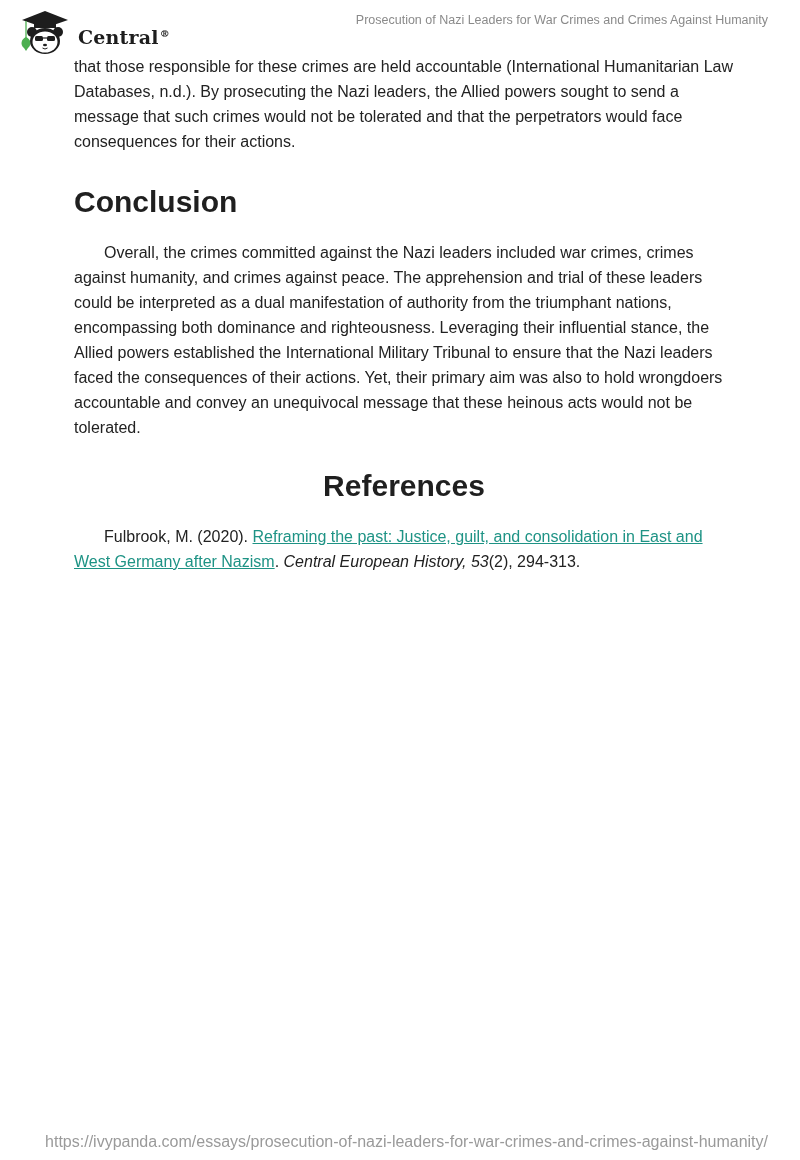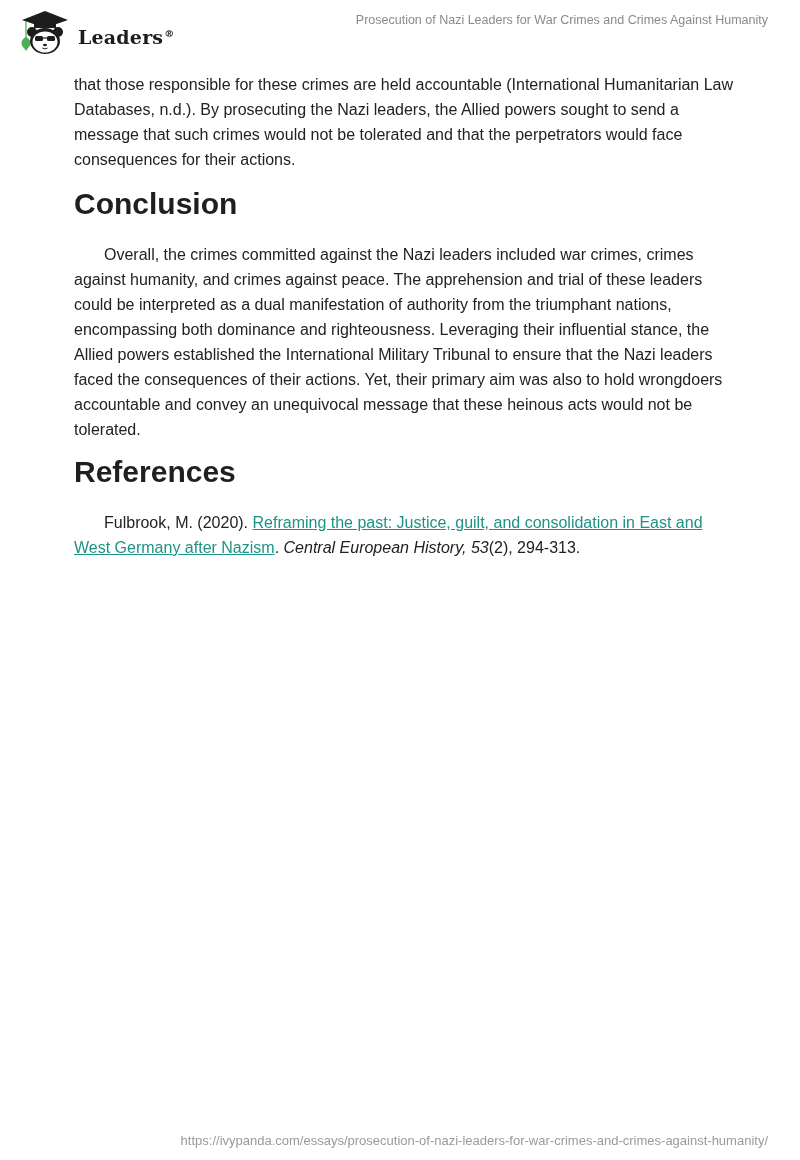--- a/index.html
+++ b/index.html
@@ -53,65 +53,66 @@
       top: 13px;
       right: 32px;
       font-size: 12.5px;
       color: #8a8a8a;
       white-space: nowrap;
       padding-left: 47px;
     }
     .content {
       position: absolute;
       left: 74px;
-      top: 72px;
+      top: 54px;
       width: 660px;
     }
     .para {
       font-size: 16px;
       line-height: 25px;
       margin: 0;
       color: #222222;
     }
     .indent {
       text-indent: 30px;
     }
     h2 {
       font-size: 30px;
       font-weight: bold;
       margin: 0;
       color: #1f1f1f;
       line-height: 36px;
     }
     .h-conclusion {
-      margin-top: 14px;
+      margin-top: 30px;
       margin-bottom: 20px;
     }
     .h-references {
-      margin-top: 12px;
+      margin-top: 28px;
       margin-bottom: 20px;
+      text-align: center;
     }
     .ref {
       font-size: 16px;
       line-height: 25px;
       margin: 0 0 16px 0;
       text-indent: 30px;
       color: #222222;
     }
     a.link {
       color: #1e9385;
       text-decoration: underline;
       text-decoration-color: #1e9385;
     }
     .italic { font-style: italic; }
     .footer-url {
       position: absolute;
       right: 32px;
       top: 1133px;
-      font-size: 13px;
+      font-size: 16px;
       color: #9a9a9a;
       white-space: nowrap;
     }
   </style>
 </head>
 <body>
 
 <div class="header">
   <div class="logo">
     <div class="logo-mark">
@@ -130,21 +131,21 @@
         <ellipse cx="31" cy="34" rx="12.5" ry="10.5" fill="#ffffff"></ellipse>
 
         <rect x="21" y="28" width="8" height="5" rx="1.5" fill="#1d1d1d"></rect>
         <rect x="33" y="28" width="8" height="5" rx="1.5" fill="#1d1d1d"></rect>
         <line x1="29" y1="30" x2="33" y2="30" stroke="#1d1d1d" stroke-width="1.2"></line>
 
         <ellipse cx="31" cy="37" rx="2" ry="1.3" fill="#1d1d1d"></ellipse>
         <path d="M28.5 40 Q31 42 33.5 40" stroke="#1d1d1d" stroke-width="1" fill="none"></path>
       </svg>
     </div>
-    <span class="logo-text"><span>Leaders</span><span class="logo-reg">®</span></span>
+    <span class="logo-text"><span>Central</span><span class="logo-reg">®</span></span>
   </div>
   <div class="doc-title">Prosecution of Nazi Leaders for War Crimes and Crimes Against Humanity</div>
 </div>
 
 <div class="content">
   <p class="para">that those responsible for these crimes are held accountable (International Humanitarian Law Databases, n.d.). By prosecuting the Nazi leaders, the Allied powers sought to send a message that such crimes would not be tolerated and that the perpetrators would face consequences for their actions.</p>
 
   <h2 class="h-conclusion">Conclusion</h2>
   <p class="para indent">Overall, the crimes committed against the Nazi leaders included war crimes, crimes against humanity, and crimes against peace. The apprehension and trial of these leaders could be interpreted as a dual manifestation of authority from the triumphant nations, encompassing both dominance and righteousness. Leveraging their influential stance, the Allied powers established the International Military Tribunal to ensure that the Nazi leaders faced the consequences of their actions. Yet, their primary aim was also to hold wrongdoers accountable and convey an unequivocal message that these heinous acts would not be tolerated.</p>
 

